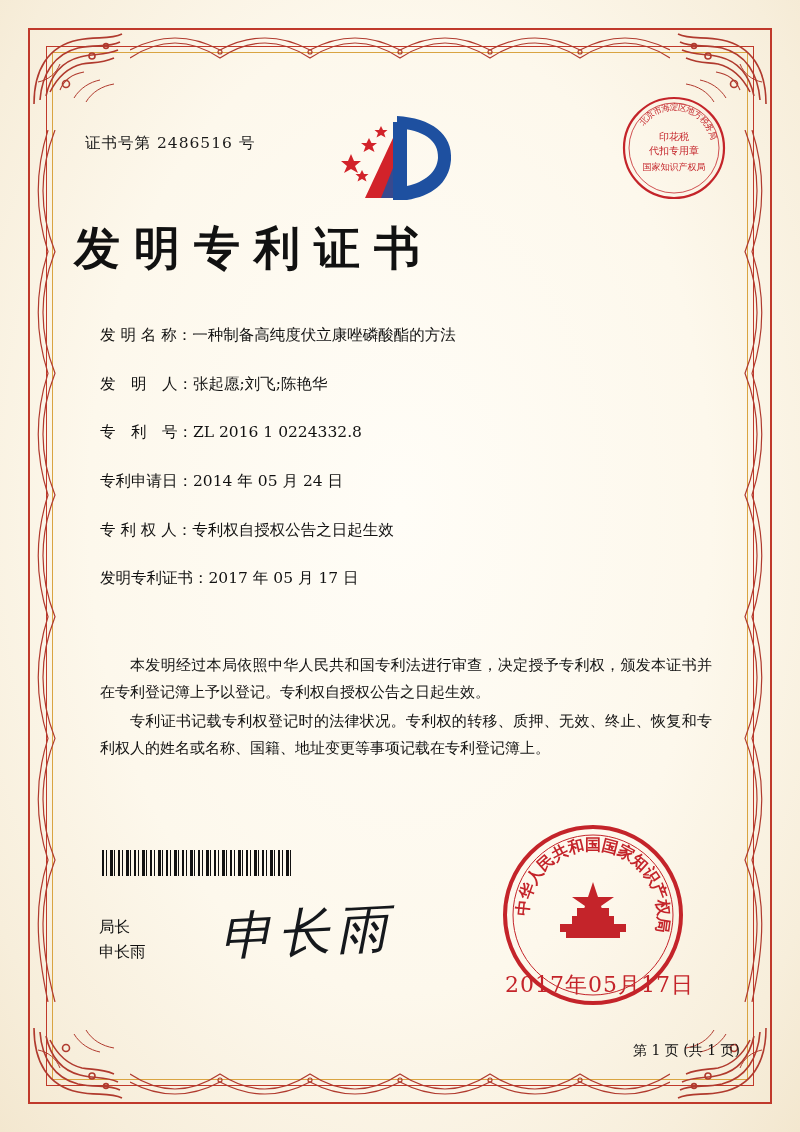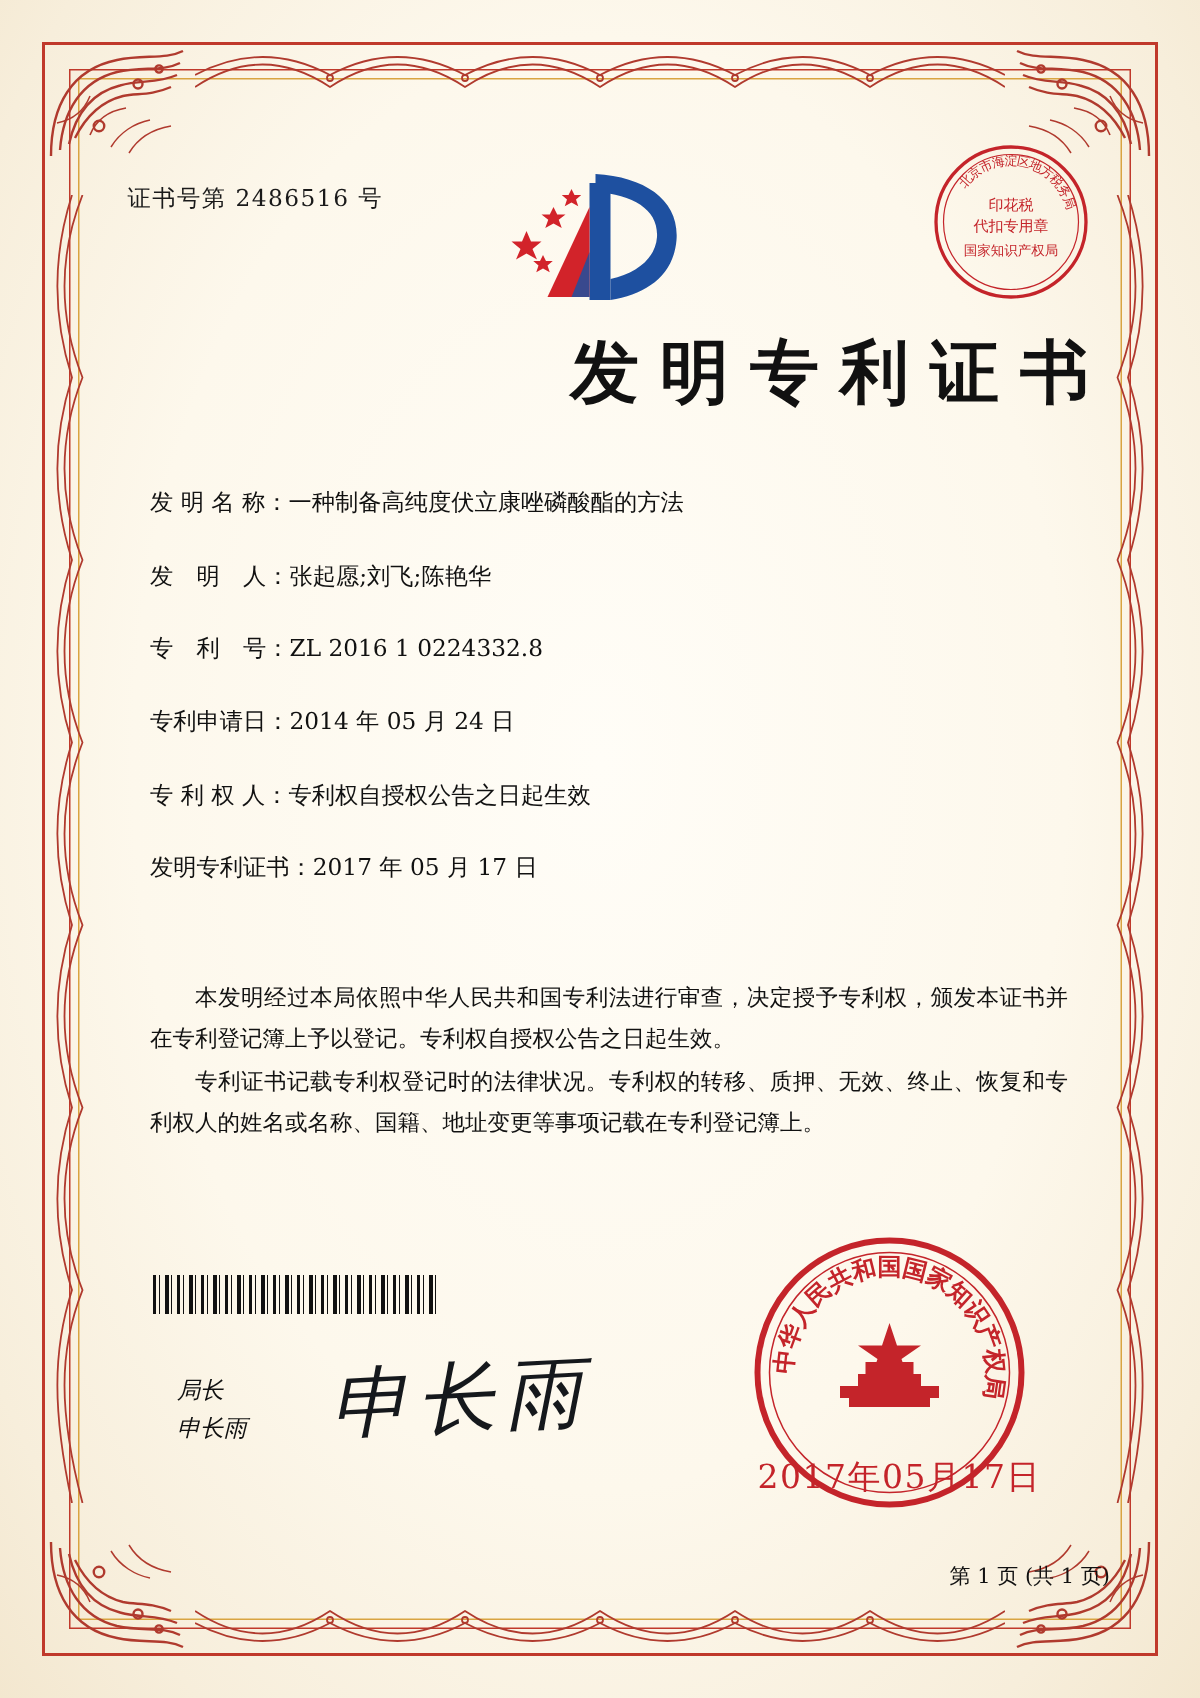--- a/index.html
+++ b/index.html
@@ -73,21 +73,21 @@
 
   
   .content {
     position: absolute;
     left: 60px; top: 60px; right: 60px; bottom: 60px;
   }
 
   .cert-no {
     position: absolute;
     left: 25px;
-    top: 62px;
+    top: 73px;
     font-size: 15.5px;
     letter-spacing: 1px;
     color: #1a1a1a;
     font-family: "DejaVu Serif", "Liberation Serif", serif;
   }
 
   
   .logo {
     position: absolute;
     left: 50%;
@@ -105,21 +105,21 @@
     top: 32px;
     width: 112px;
     height: 112px;
   }
   .tax-stamp svg { width: 100%; height: 100%; display: block; }
 
   .title {
     position: absolute;
     left: 0; right: 0;
     top: 158px;
-    text-align: right;
+    text-align: left;
     font-size: 46px;
     letter-spacing: 14px;
     text-indent: 14px;
     font-weight: bold;
     color: #111;
     font-family: "DejaVu Serif", "Liberation Serif", serif;
   }
 
   .fields {
     position: absolute;
@@ -171,27 +171,26 @@
       to right,
       #111 0px, #111 2px, transparent 2px, transparent 4px,
       #111 4px, #111 5px, transparent 5px, transparent 8px,
       #111 8px, #111 11px, transparent 11px, transparent 12px,
       #111 12px, #111 13px, transparent 13px, transparent 16px
     );
   }
 
   .signature-block {
     position: absolute;
-    left: 58px;
+    left: 39px;
     top: 855px;
     font-size: 15.5px;
     line-height: 25px;
     color: #111;
     font-family: "DejaVu Serif", "Liberation Serif", serif;
-    font-style: italic;
   }
   .signature-script {
     position: absolute;
     left: 160px;
     top: 838px;
     font-size: 52px;
     color: #15181c;
     font-family: "DejaVu Serif", "Liberation Serif", serif;
     font-style: italic;
     letter-spacing: 6px;

